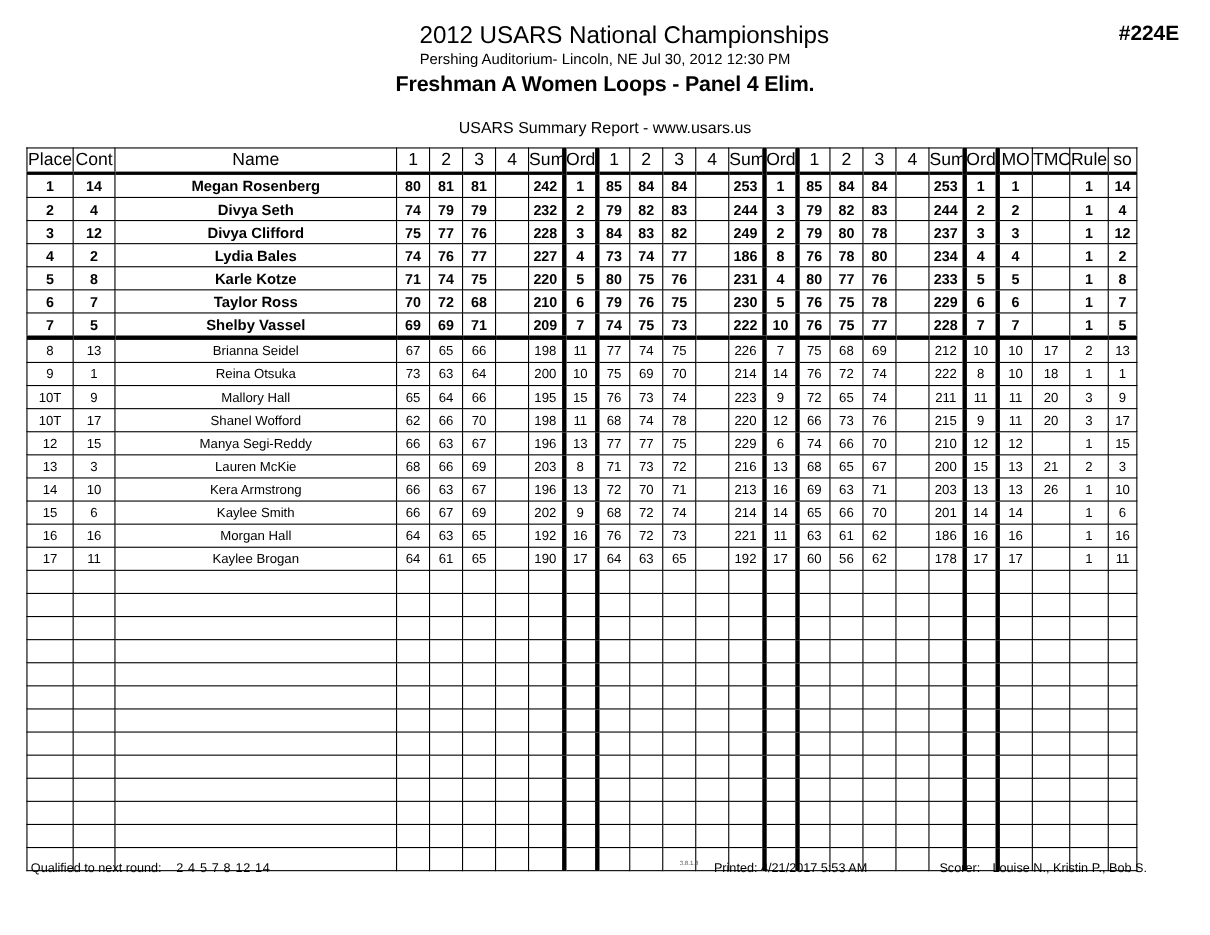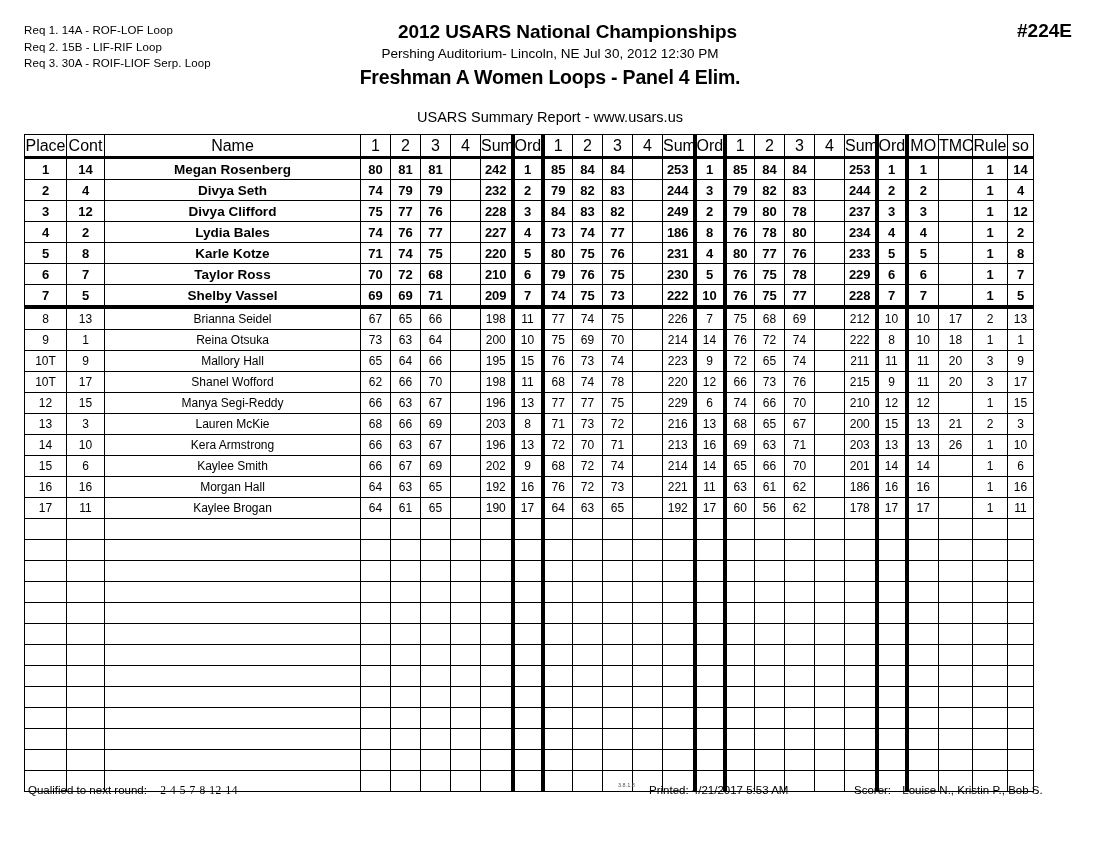--- a/index.html
+++ b/index.html
@@ -33,22 +33,22 @@
   .req-line { white-space: nowrap; }
 
   .title-block {
     position: absolute;
     left: 0;
     right: 0;
     top: 20px;
     text-align: center;
   }
   .title-main {
-    font-size: 19px;
-    font-weight: bold;
+    font-size: 22px;
+    font-weight: normal;
     letter-spacing: -0.1px;
     line-height: 23px;
     padding-left: 35px;
   }
   .title-venue {
     font-size: 13.5px;
     font-weight: normal;
     line-height: 19px;
     margin-top: 1px;
   }
@@ -157,21 +157,21 @@
     width: 1008px;
     height: 22px;
     font-size: 11.5px;
   }
   .footer-qualified {
     position: absolute;
     left: 4px;
     top: 2px;
     white-space: nowrap;
   }
-  .footer-qualified .list { margin-left: 10px; letter-spacing: 0.6px; font-family: Liberation Serif, serif; }
+  .footer-qualified .list { margin-left: 10px; letter-spacing: 0.6px; }
   .footer-version {
     position: absolute;
     left: 594px;
     top: 0px;
     font-size: 5.5px;
     color: #555;
   }
   .footer-printed {
     position: absolute;
     left: 625px;
@@ -184,25 +184,20 @@
     top: 2px;
     white-space: nowrap;
   }
   .footer-scorer .names { margin-left: 8px; }
 </style>
 </head>
 <body>
 
 <div class="page-header">
 
-  <div class="req-block">
-    <div class="req-line">Req 1.  14A - ROF-LOF Loop</div>
-    <div class="req-line">Req 2.  15B - LIF-RIF Loop</div>
-    <div class="req-line">Req 3.  30A - ROIF-LIOF Serp. Loop</div>
-  </div>
 
   <div class="title-block">
     <div class="title-main">2012 USARS National Championships</div>
     <div class="title-venue">Pershing Auditorium- Lincoln, NE  Jul 30, 2012  12:30 PM</div>
     <div class="title-event">Freshman A Women Loops  -  Panel 4 Elim.</div>
     <div class="title-sub">USARS Summary Report - www.usars.us</div>
   </div>
 
   <div class="event-number">#224E</div>
 </div>

